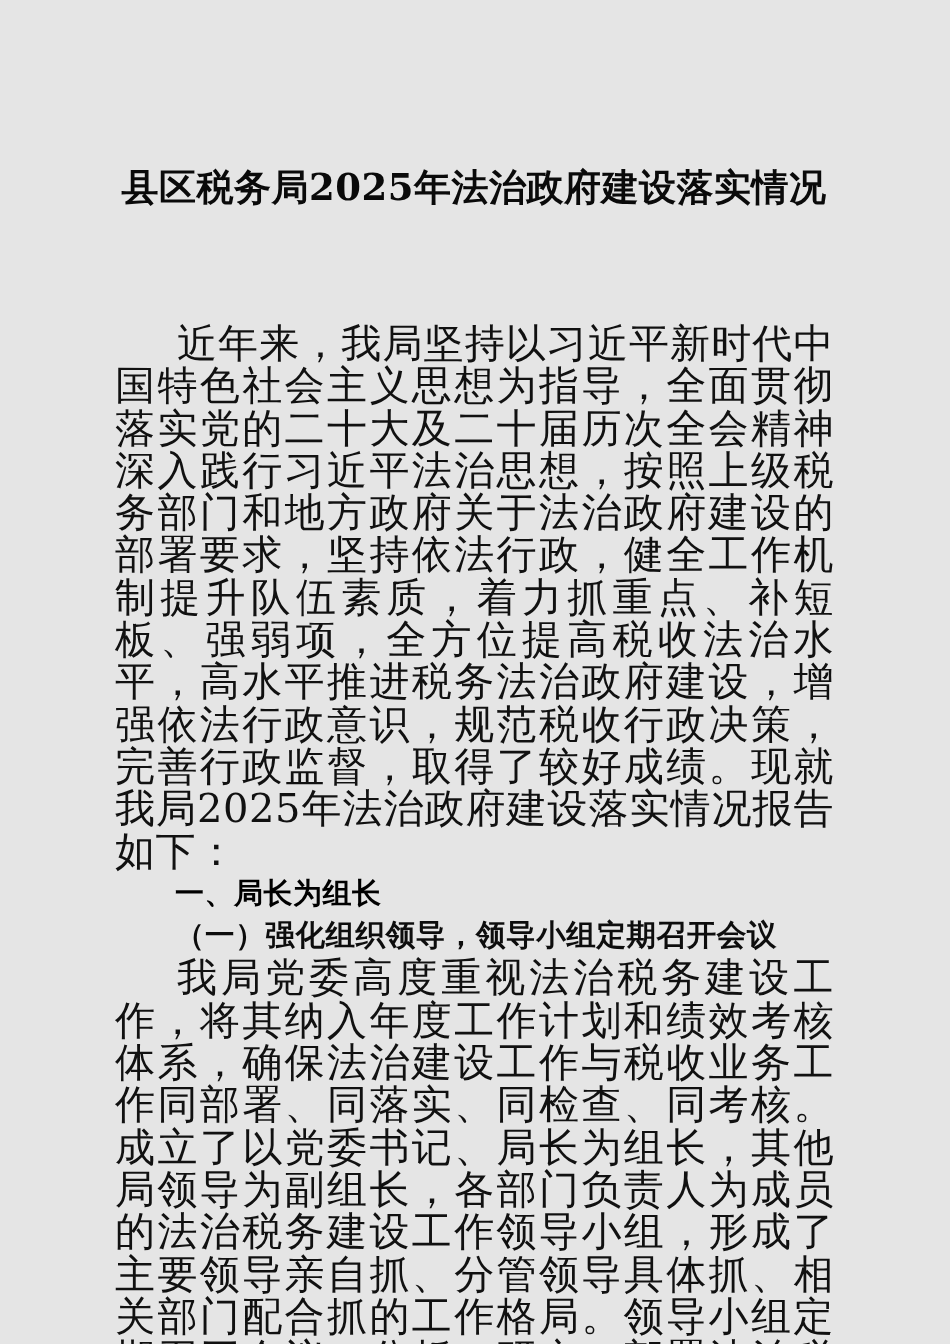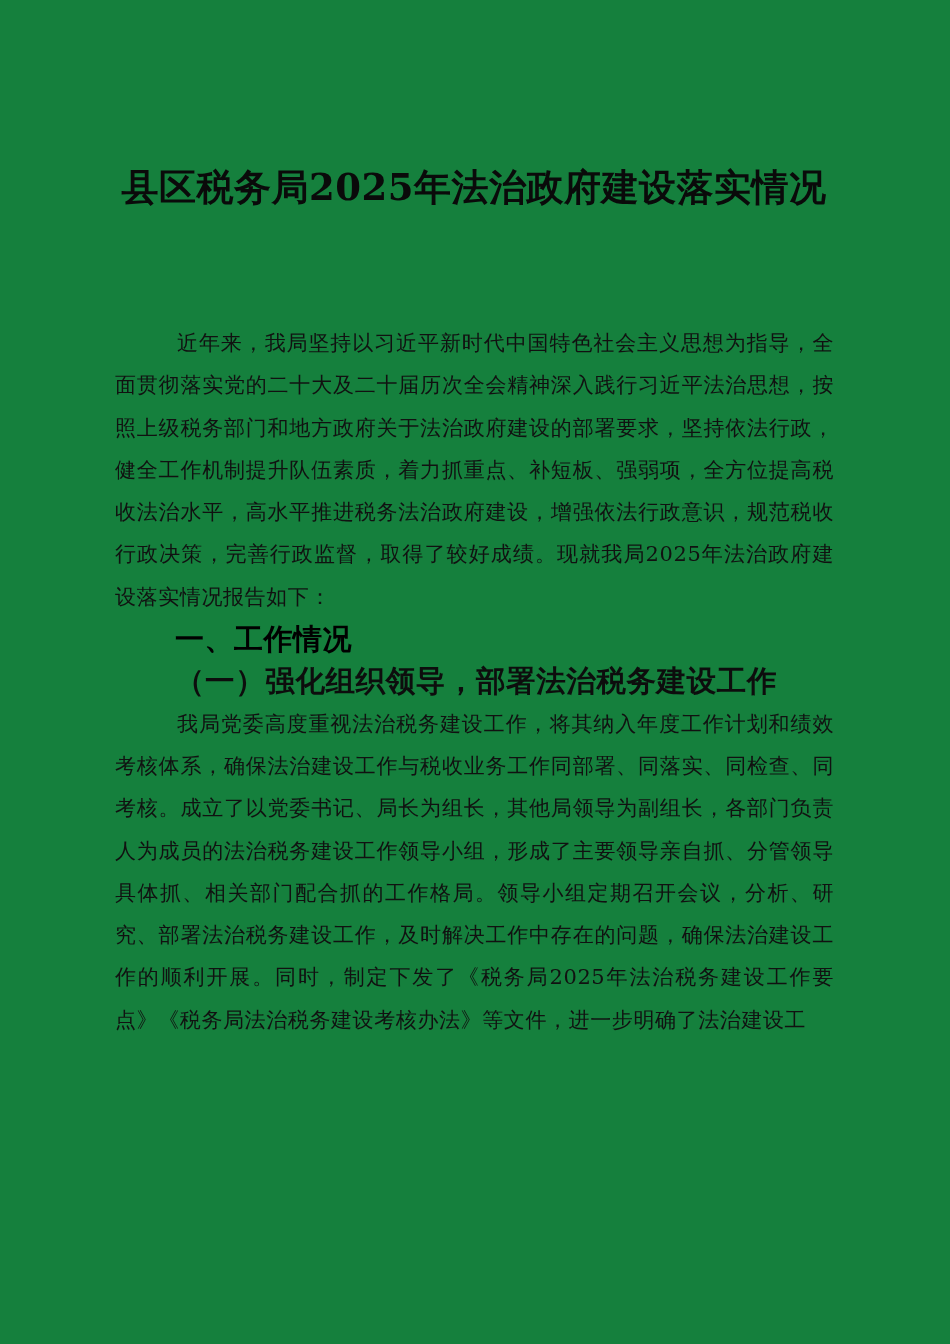--- a/index.html
+++ b/index.html
@@ -13,21 +13,21 @@
     overflow: hidden;
     font-family: "DejaVu Serif", "Liberation Serif", serif;
     color: #000000;
     -webkit-font-smoothing: antialiased;
   }
 
   .page {
     position: relative;
     width: 950px;
     height: 1344px;
-    background: #15803d;
+    background: #e5e5e5;
     box-sizing: border-box;
   }
 
   
   .doc-title {
     position: absolute;
     left: 115px;
     top: 152px;
     width: 718px;
     text-align: center;
@@ -47,21 +47,21 @@
   .body-area {
     position: absolute;
     left: 115px;
     top: 322px;
     width: 719px;
   }
 
   .para {
     margin: 0;
     font-family: "DejaVu Serif", "Liberation Serif", serif;
-    font-size: 21px;
+    font-size: 40px;
     line-height: 42.3px;
     text-align: justify;
     text-align-last: left;
     text-justify: inter-character;
     letter-spacing: 0.6px;
     color: #111111;
     word-break: break-all;
   }
   .para.indent {
     text-indent: 62px;
@@ -97,21 +97,21 @@
 <div class="page">
 
   <div class="doc-title">
     <span class="tline">县区税务局2025年法治政府建设落实情况</span>
   </div>
 
   <div class="body-area">
 
     <p class="para indent">近年来，我局坚持以习近平新时代中国特色社会主义思想为指导，全面贯彻落实党的二十大及二十届历次全会精神深入践行习近平法治思想，按照上级税务部门和地方政府关于法治政府建设的部署要求，坚持依法行政，健全工作机制提升队伍素质，着力抓重点、补短板、强弱项，全方位提高税收法治水平，高水平推进税务法治政府建设，增强依法行政意识，规范税收行政决策，完善行政监督，取得了较好成绩。现就我局2025年法治政府建设落实情况报告如下：</p>
 
-    <p class="h1-cn">一、工作情况</p>
+    <p class="h1-cn">一、局长为组长</p>
 
-    <p class="h2-cn">（一）强化组织领导，部署法治税务建设工作</p>
+    <p class="h2-cn">（一）强化组织领导，领导小组定期召开会议</p>
 
     <p class="para indent">我局党委高度重视法治税务建设工作，将其纳入年度工作计划和绩效考核体系，确保法治建设工作与税收业务工作同部署、同落实、同检查、同考核。成立了以党委书记、局长为组长，其他局领导为副组长，各部门负责人为成员的法治税务建设工作领导小组，形成了主要领导亲自抓、分管领导具体抓、相关部门配合抓的工作格局。领导小组定期召开会议，分析、研究、部署法治税务建设工作，及时解决工作中存在的问题，确保法治建设工作的顺利开展。同时，制定下发了《税务局2025年法治税务建设工作要点》《税务局法治税务建设考核办法》等文件，进一步明确了法治建设工</p>
 
   </div>
 
 </div>
 
 </body></html>

